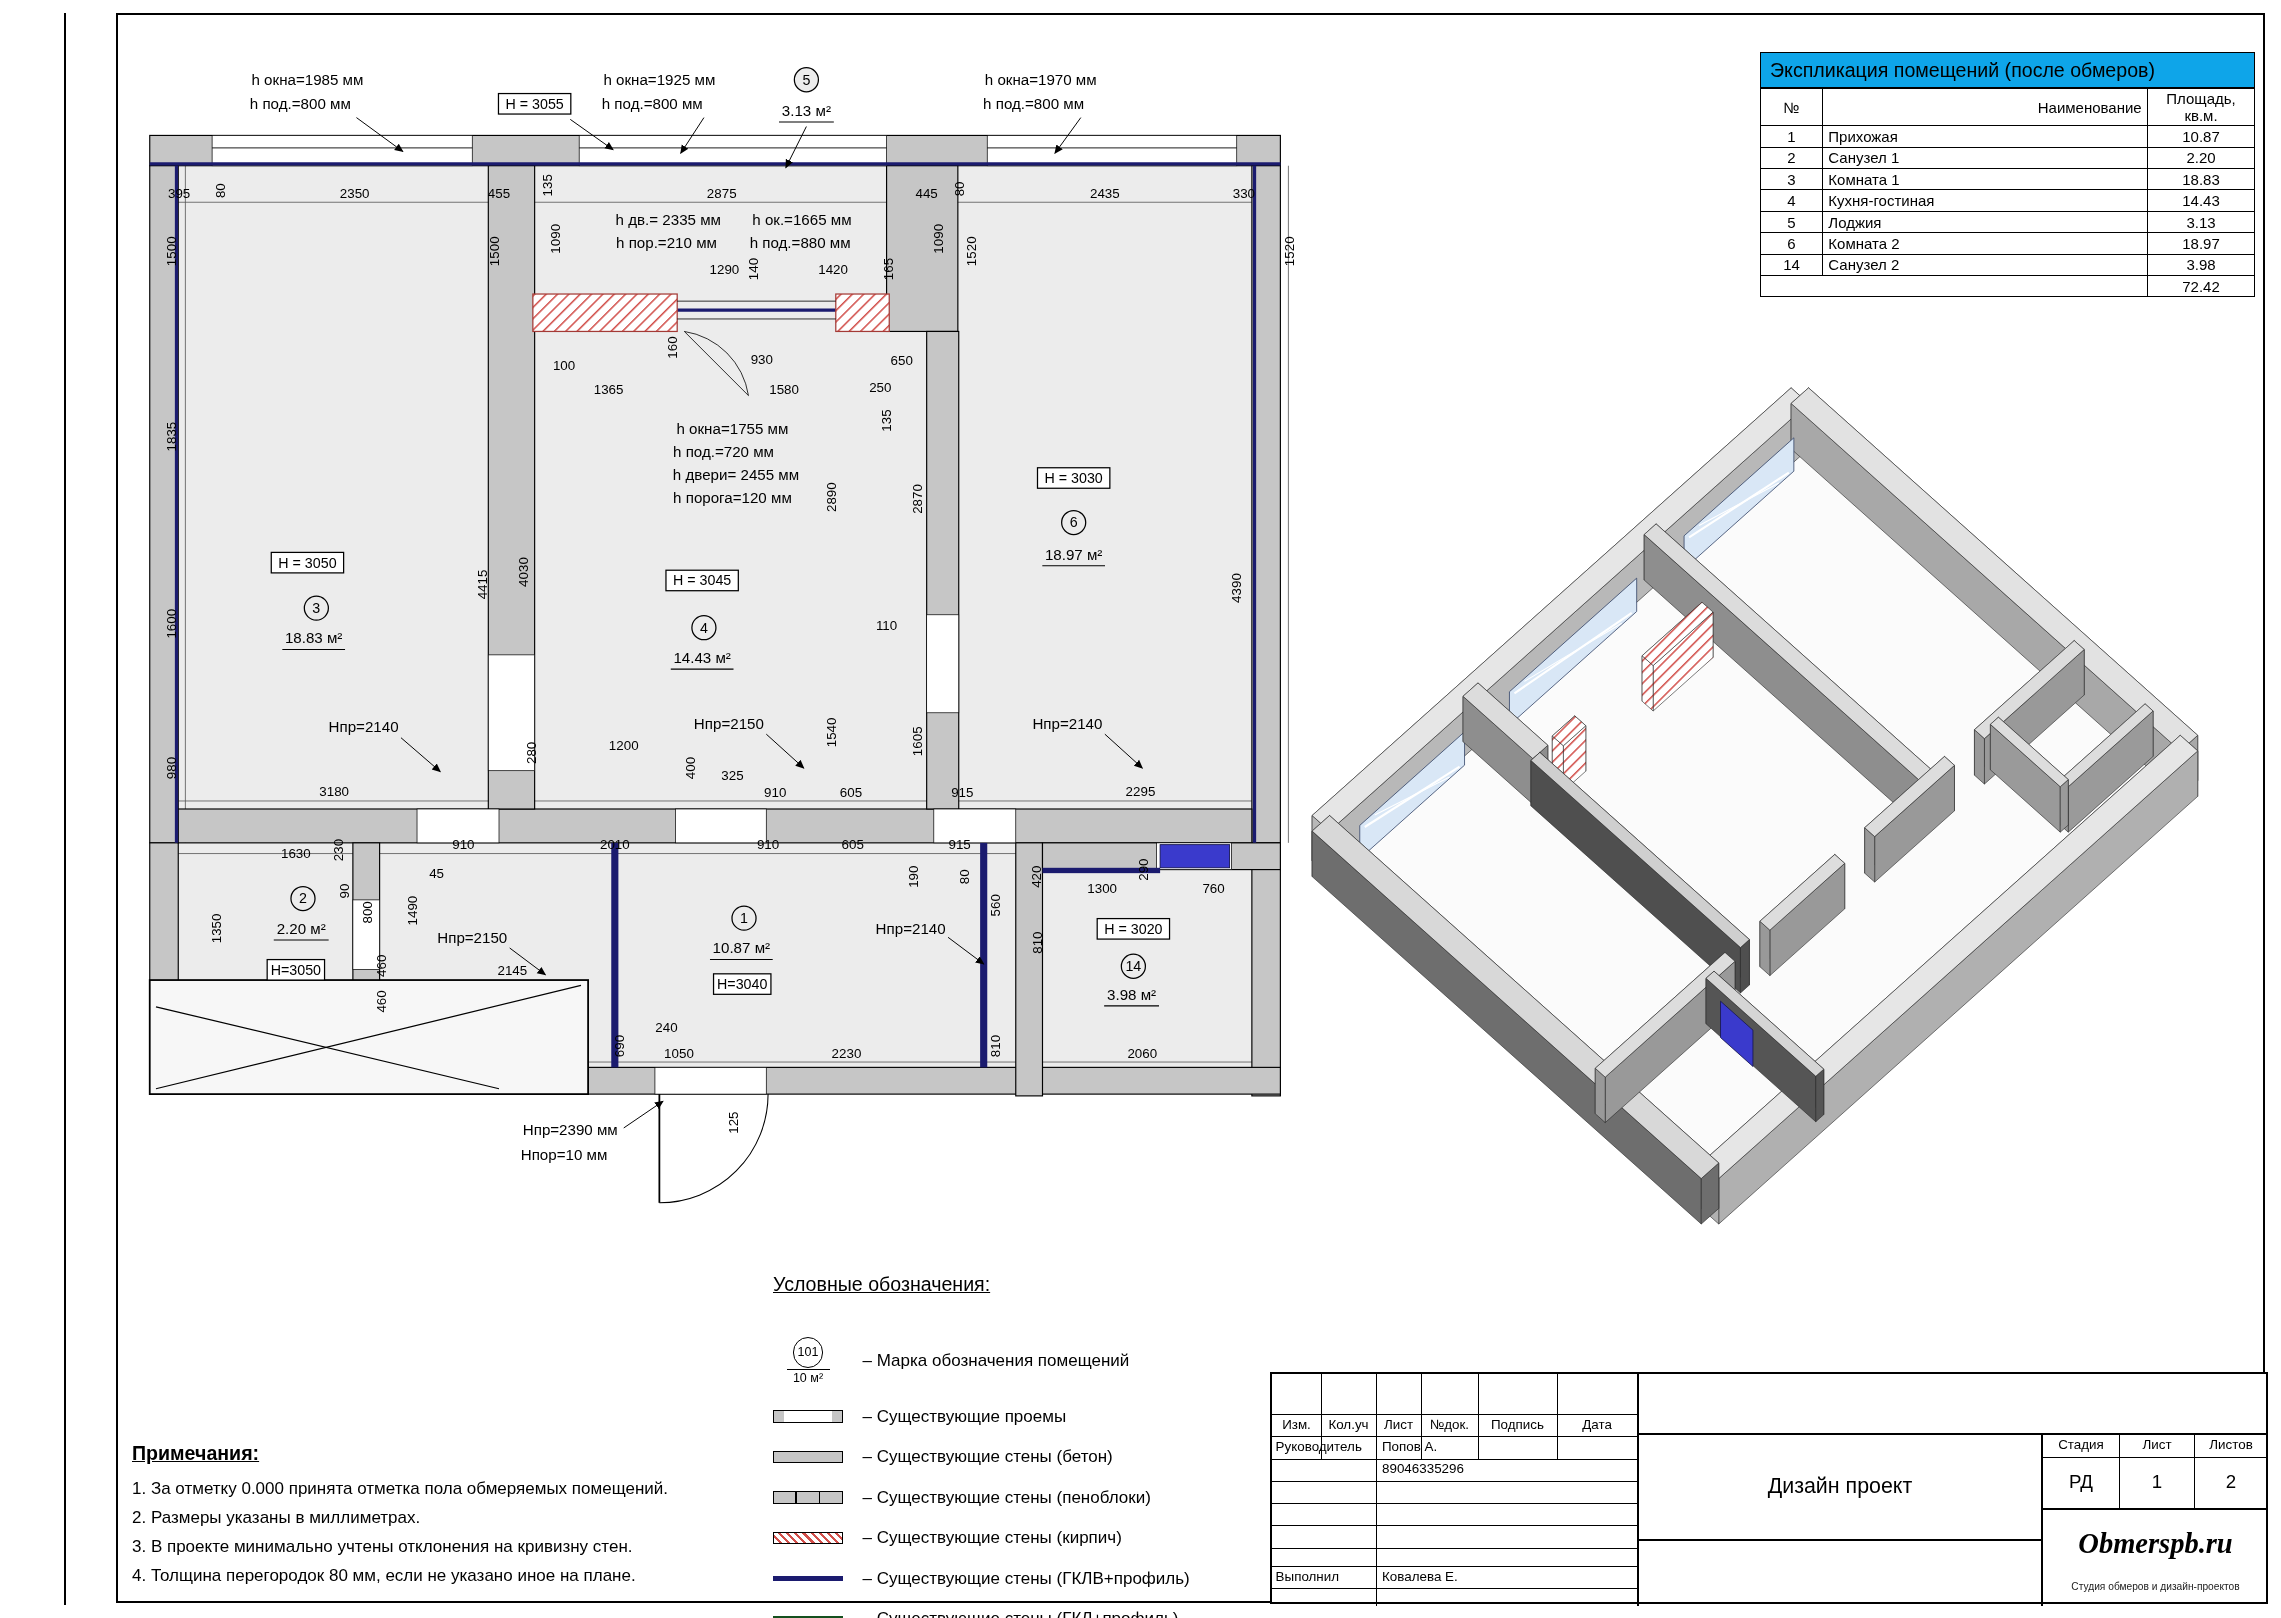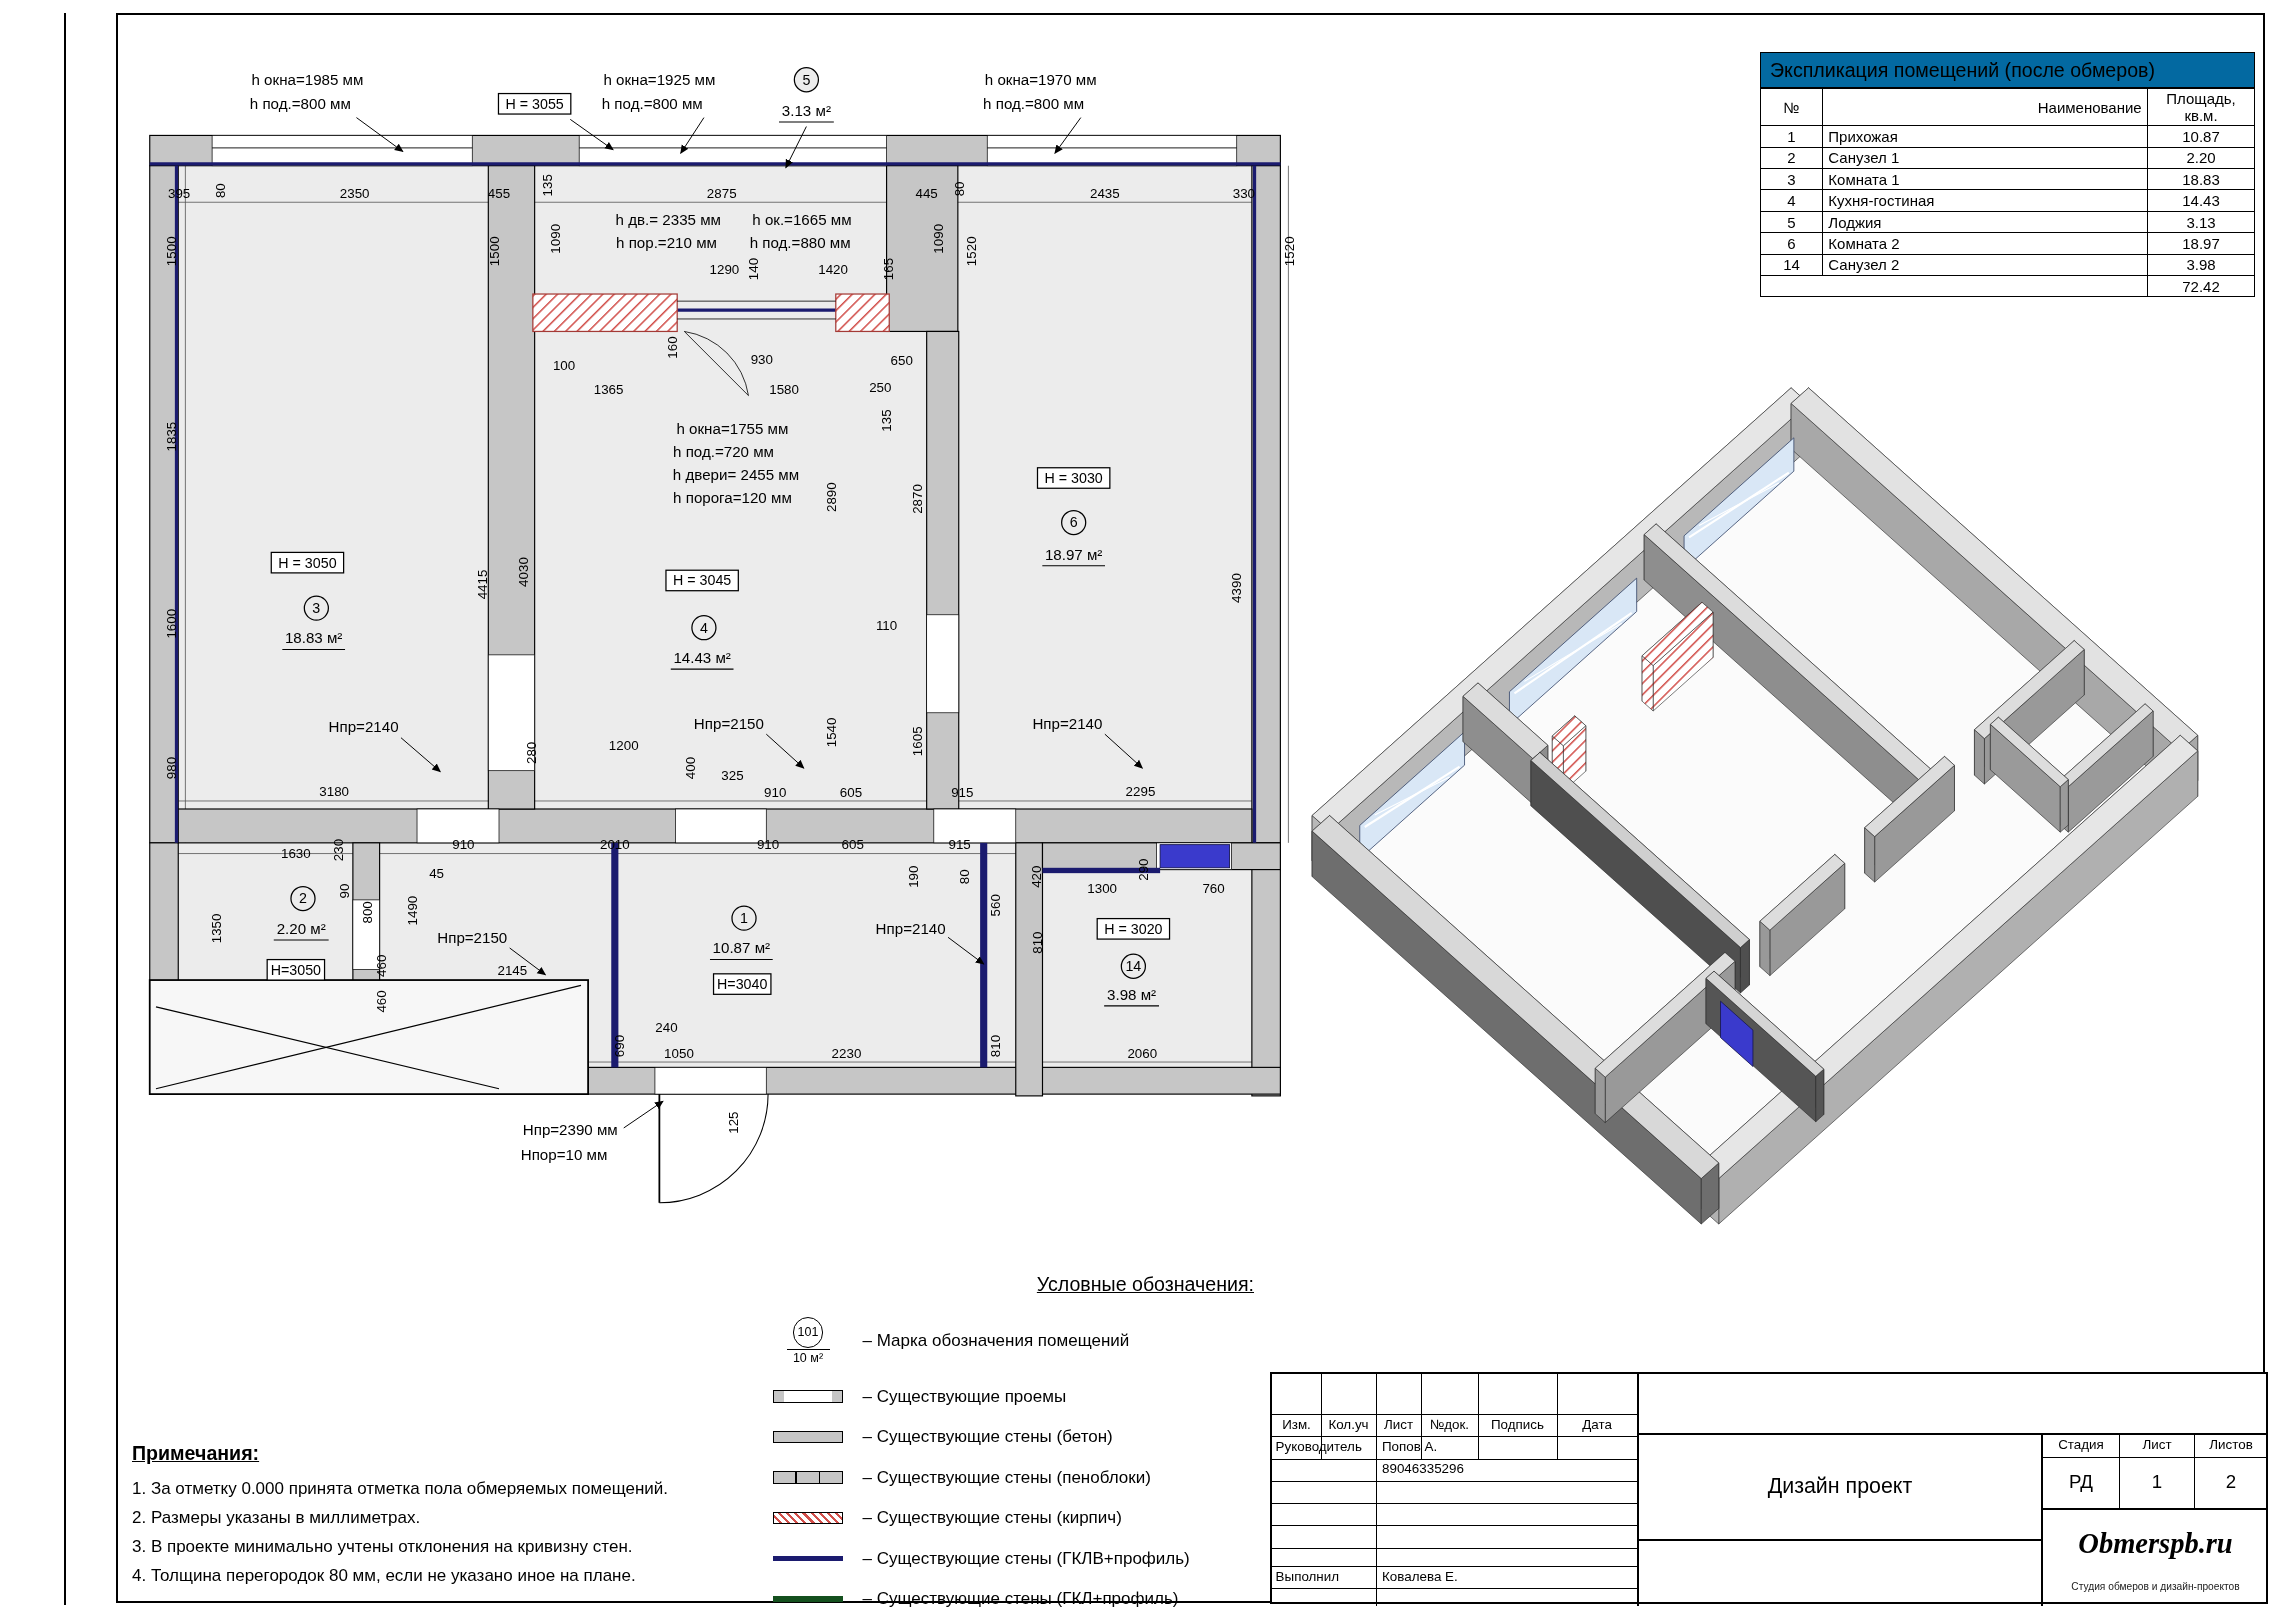--- a/index.html
+++ b/index.html
@@ -3,31 +3,31 @@
 <meta charset="utf-8">
 <style>
   html,body{margin:0;padding:0;background:#fff;}
   body{width:2281px;height:1618px;position:relative;font-family:"Liberation Sans",sans-serif;color:#000;overflow:hidden;}
   .frame{position:absolute;left:116px;top:12.5px;width:2149px;height:1590px;border:2.2px solid #000;box-sizing:border-box;}
   .margin-line{position:absolute;left:64px;top:12.5px;width:1.8px;height:1592px;background:#000;}
   #drawing{position:absolute;left:0;top:0;}
   #drawing text{font-family:"Liberation Sans",sans-serif;fill:#000;}
   
   .expl{position:absolute;left:1760px;top:52px;width:495px;}
-  .expl-title{border:1.8px solid #000;font-size:19.6px;padding:6.2px 9px 5.3px;text-align:left;background:#0369a1;box-sizing:border-box;}
+  .expl-title{border:1.8px solid #000;font-size:19.6px;padding:6.2px 9px 5.3px;text-align:left;background:#0ea5e9;box-sizing:border-box;}
   .expl table{border-collapse:collapse;width:100%;font-size:15px;}
   .expl th,.expl td{border:1.2px solid #000;padding:0.9px 5.3px;height:21.4px;box-sizing:border-box;}
   .expl th{font-weight:normal;}
   .c-num{width:62px;text-align:center;}
   .c-name{text-align:left;}
   .c-area{width:107px;text-align:center;}
   .tot td{border:1.2px solid #000;}
   
   .legend{position:absolute;left:773px;top:1273px;width:481px;}
-  .legend-title{font-size:19.6px;text-align:right;text-decoration:underline;margin-bottom:21px;}
+  .legend-title{font-size:19.6px;text-align:left;text-decoration:underline;margin-bottom:41px;}
   .leg-marker{display:flex;align-items:center;gap:19.6px;margin-bottom:21.4px;}
   .mark-fig{width:70px;text-align:center;flex:none;}
   .mark-circle{width:28.5px;height:28.5px;border:1.2px solid #000;border-radius:50%;margin:0 auto;font-size:12.5px;line-height:28.5px;text-align:center;}
   .mark-bar{border-top:1.2px solid #000;width:43px;margin:1.8px auto 0.9px;}
   .mark-area{font-size:12.5px;}
   .leg-row{display:flex;align-items:center;gap:19.6px;margin-bottom:20.5px;}
   .leg-label,.leg-marker .leg-label{font-size:17px;}
   .sw{width:70px;height:12.5px;border:1.2px solid #000;background:#fff;flex:none;box-sizing:border-box;}
   .sw.concrete{background:#c6c6c6;}
   .sw.foam{background:#c6c6c6;background-image:linear-gradient(90deg,transparent 0 21.4px,#000 21.4px 22.6px,transparent 22.6px 45px,#000 45px 46px,transparent 46px);}

